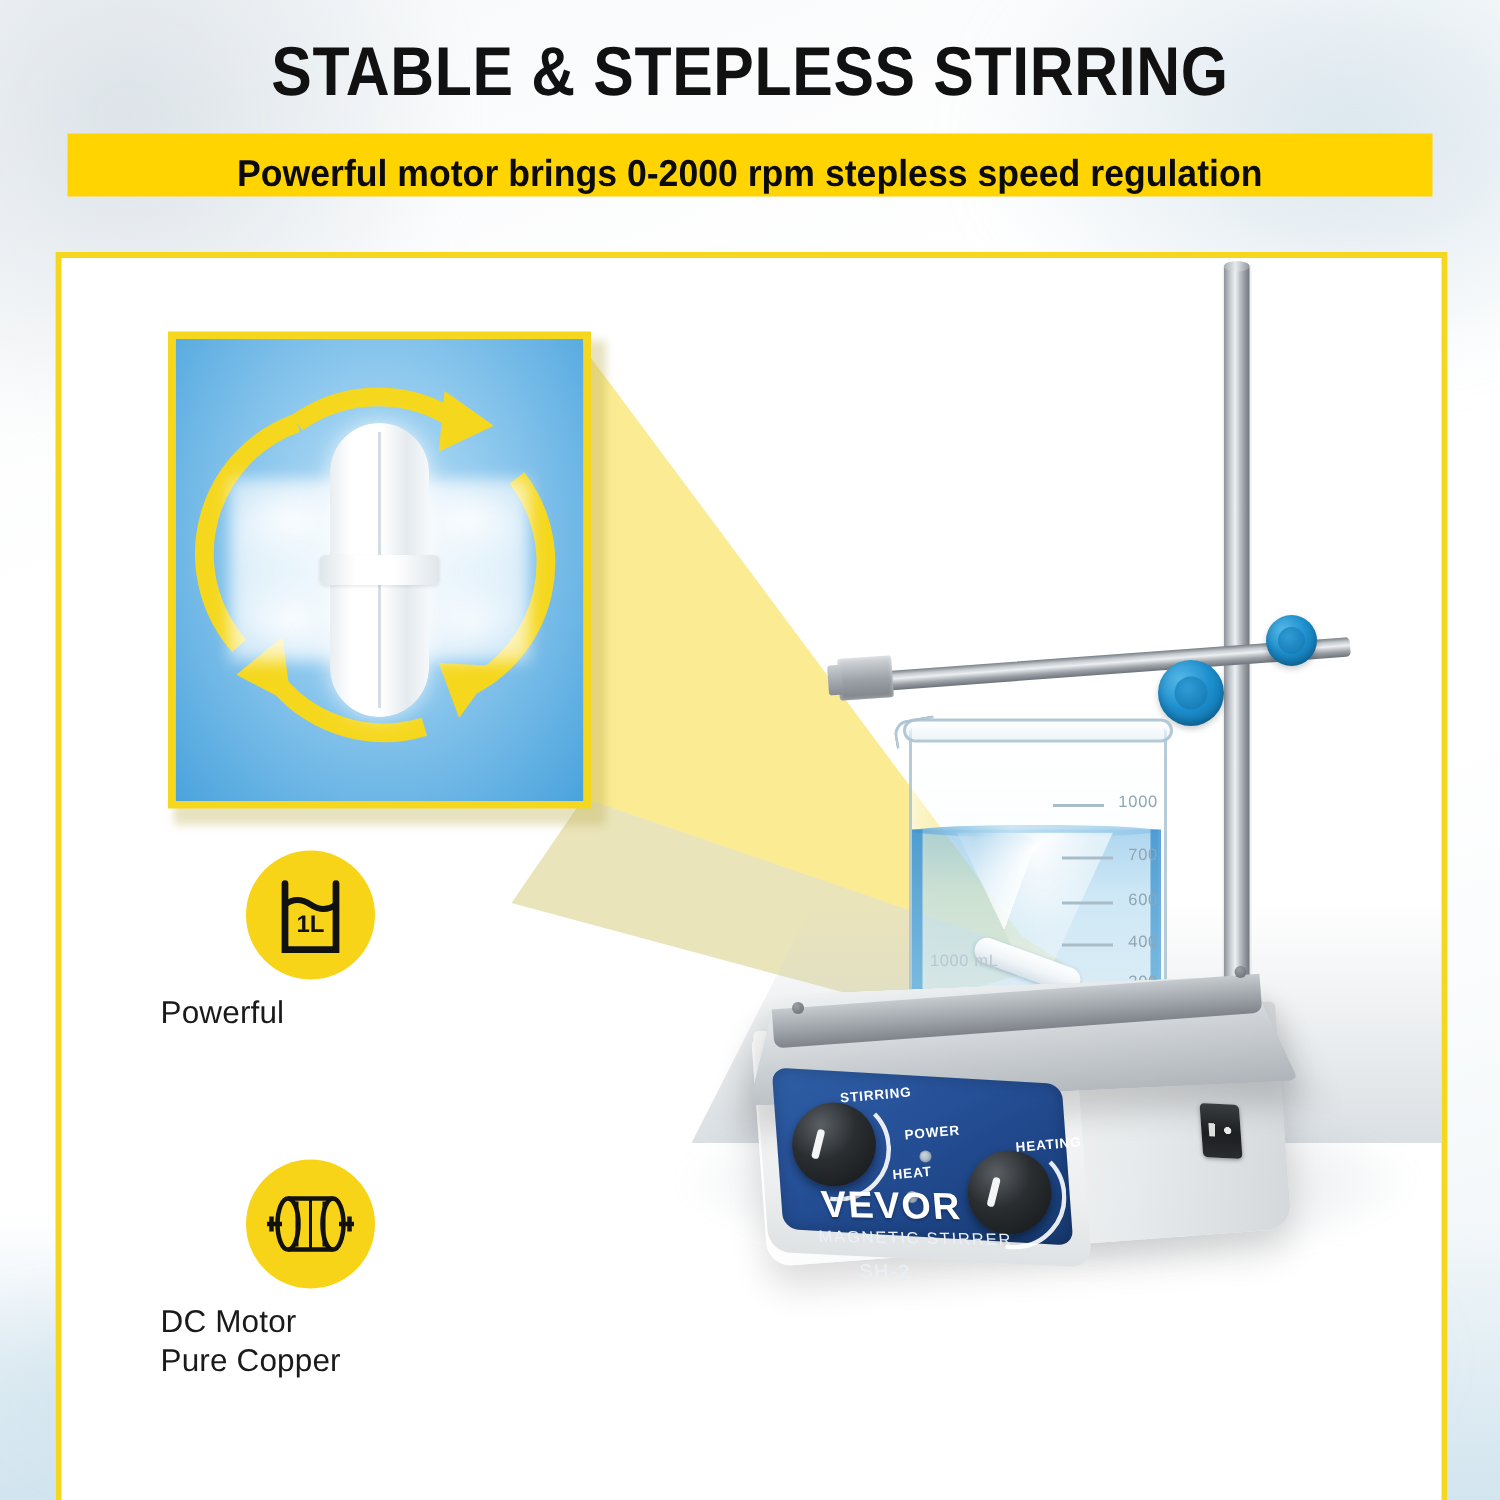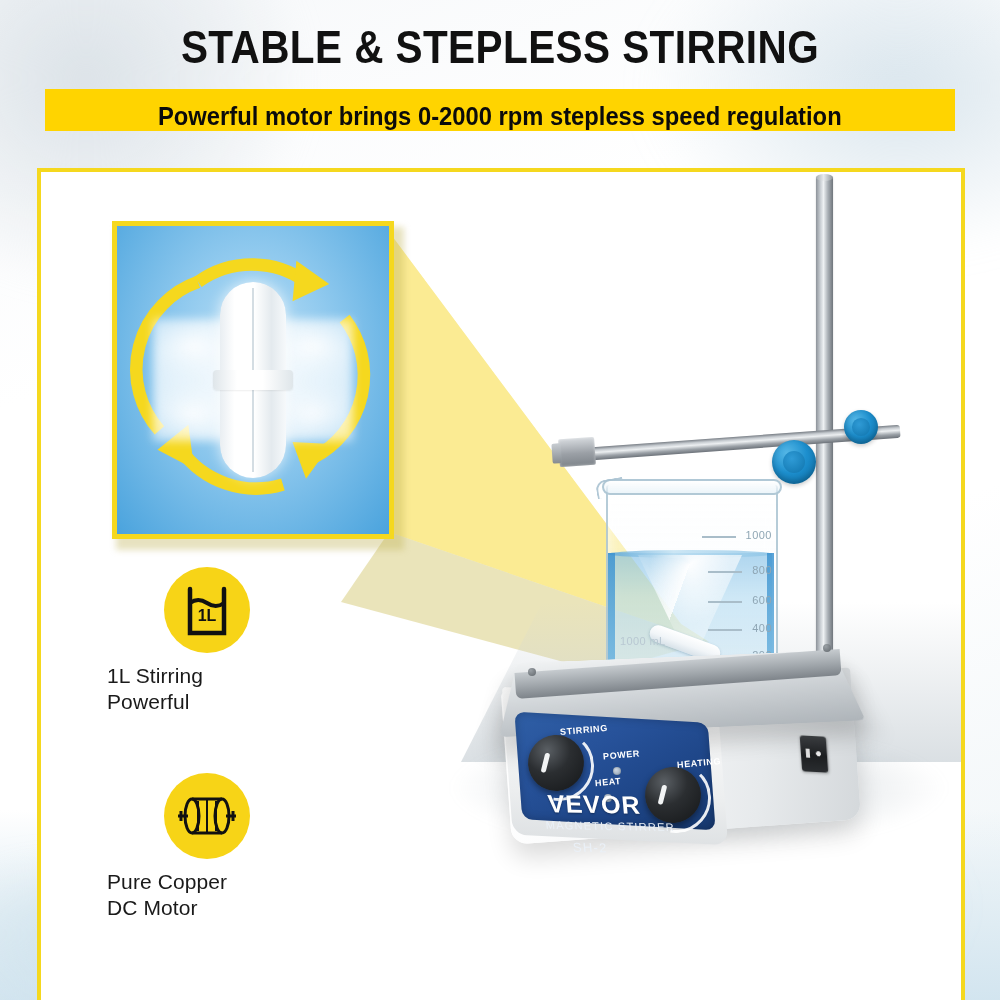--- a/index.html
+++ b/index.html
@@ -320,21 +320,21 @@
       <div class="beaker-glass"></div>
       <div class="beaker-rim"></div>
       <div class="spout"></div>
       <div class="liquid"></div>
       <div class="liquid-top"></div>
       <div class="liquid-edge-l"></div>
       <div class="liquid-edge-r"></div>
       <div class="vortex"></div>
       <div class="stirbar-small"></div>
       <div class="grad" style="top:52px;">1000</div>
-      <div class="grad" style="top:87px;">800</div>
+      <div class="grad" style="top:87px;">700</div>
       <div class="grad" style="top:117px;">600</div>
       <div class="grad" style="top:145px;">400</div>
       <div class="grad" style="top:172px;">200</div>
       <div class="vol-label">1000 mL</div>
     </div>
 
     <div class="product">
       <div class="housing"></div>
       <div class="housing-front"></div>
       <div class="plate"></div>
@@ -383,21 +383,20 @@
 
     <div class="feat" style="left:66px;top:395px;">
       <div class="badge">
         <svg viewBox="0 0 86 86" style="position:absolute;inset:0;">
           <path d="M26 22 L26 66 L60 66 L60 22" fill="none" stroke="#111" stroke-width="4.5" stroke-linecap="round"></path>
           <path d="M26 36 Q34 30 43 36 Q52 42 60 36" fill="none" stroke="#111" stroke-width="4"></path>
           <text x="43" y="54" font-family="Liberation Sans, sans-serif" font-size="16" font-weight="bold" text-anchor="middle" fill="#111">1L</text>
         </svg>
       </div>
       <div class="feat-label">
-        <div>1L Stirring</div>
         <div>Powerful</div>
       </div>
     </div>
 
     <div class="feat" style="left:66px;top:601px;">
       <div class="badge">
         <svg viewBox="0 0 86 86" style="position:absolute;inset:0;">
           <ellipse cx="28" cy="43" rx="7" ry="17" fill="none" stroke="#111" stroke-width="3"></ellipse>
           <ellipse cx="58" cy="43" rx="7" ry="17" fill="none" stroke="#111" stroke-width="3"></ellipse>
           <line x1="28" y1="26" x2="58" y2="26" stroke="#111" stroke-width="3"></line>
@@ -405,19 +404,19 @@
           <line x1="34" y1="28" x2="34" y2="58" stroke="#111" stroke-width="2"></line>
           <line x1="43" y1="27" x2="43" y2="59" stroke="#111" stroke-width="2"></line>
           <line x1="52" y1="28" x2="52" y2="58" stroke="#111" stroke-width="2"></line>
           <line x1="14" y1="43" x2="24" y2="43" stroke="#111" stroke-width="3"></line>
           <line x1="62" y1="43" x2="72" y2="43" stroke="#111" stroke-width="3"></line>
           <line x1="17" y1="38" x2="17" y2="48" stroke="#111" stroke-width="3"></line>
           <line x1="69" y1="38" x2="69" y2="48" stroke="#111" stroke-width="3"></line>
         </svg>
       </div>
       <div class="feat-label">
+        <div>DC Motor</div>
         <div>Pure Copper</div>
-        <div>DC Motor</div>
       </div>
     </div>
 
   </div>
 </div>
 
 </body></html>

